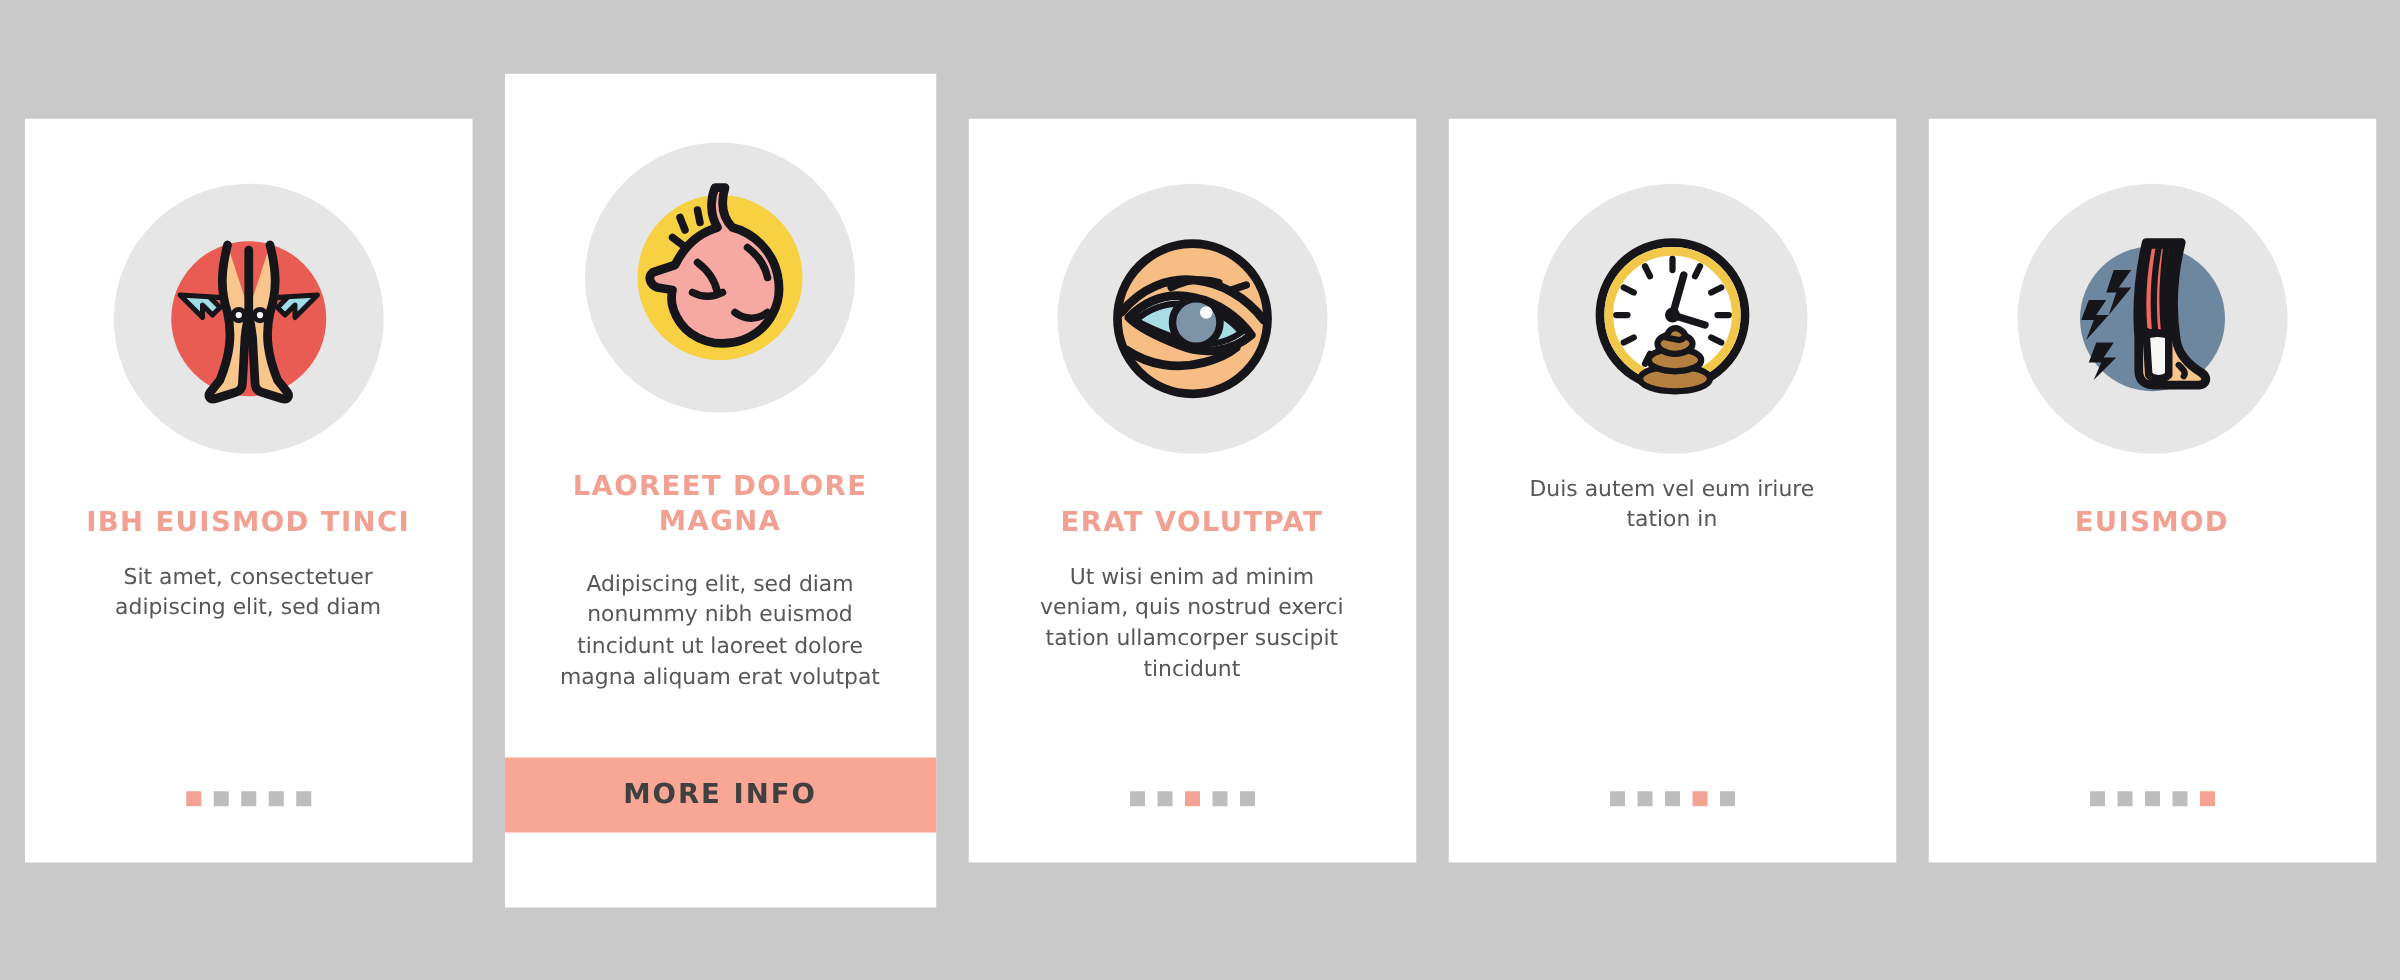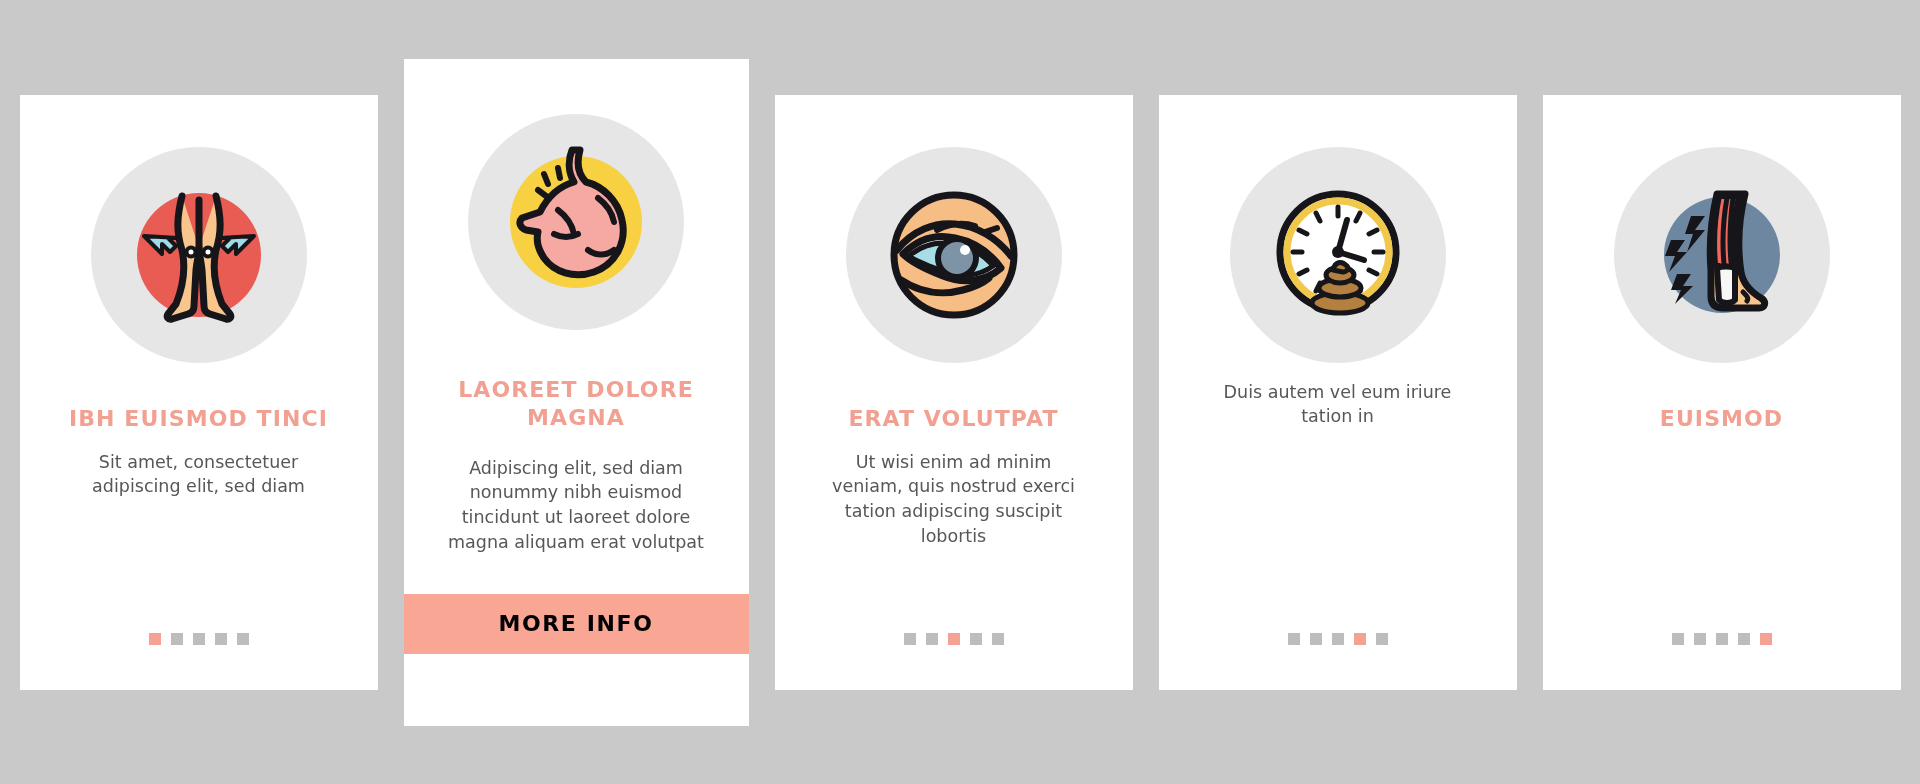--- a/index.html
+++ b/index.html
@@ -93,25 +93,25 @@
   .pager .dot {
     width: 12px;
     height: 12px;
     background: #bdbdbd;
   }
   .pager .dot.active { background: #f3a293; }
 
   
   .more-info {
     position: absolute;
-    bottom: 72px;
+    bottom: 60px;
     left: 0;
     width: 100%;
     background: #f9a695;
-    color: #000000;
+    color: #404040;
     border: none;
     font-family: inherit;
     font-size: 22px;
     font-weight: bold;
     letter-spacing: 1.6px;
     padding: 17px 0 18px;
     text-align: center;
     cursor: pointer;
   }
 </style>
@@ -181,21 +181,21 @@
         <path d="M24 74 C40 58 58 54 76 58 C96 62 112 74 122 88 C106 102 84 104 64 96 C46 89 32 82 24 74 Z" fill="#ffffff" stroke="#16151a" stroke-width="7" stroke-linejoin="round"></path>
         <path d="M30 76 C44 64 60 61 76 64 C93 68 106 76 114 86 C100 96 82 98 66 92 C50 86 38 82 30 76 Z" fill="#a9dde6" stroke="#16151a" stroke-width="5"></path>
         <circle cx="78" cy="78" r="19" fill="#7d93a6" stroke="#16151a" stroke-width="6"></circle>
         <circle cx="86" cy="70" r="5" fill="#ffffff"></circle>
         <path d="M22 100 C40 112 62 116 84 110 C96 107 104 103 110 98" fill="none" stroke="#16151a" stroke-width="7" stroke-linecap="round"></path>
         <path d="M58 50 C70 44 84 42 96 46" fill="none" stroke="#16151a" stroke-width="6" stroke-linecap="round"></path>
         <path d="M106 52 L118 48" fill="none" stroke="#16151a" stroke-width="6" stroke-linecap="round"></path>
       </svg>
     </div>
     <div class="card-title">ERAT VOLUTPAT</div>
-    <div class="card-body">Ut wisi enim ad minim veniam, quis nostrud exerci tation adipiscing suscipit lobortis</div>
+    <div class="card-body">Ut wisi enim ad minim veniam, quis nostrud exerci tation ullamcorper suscipit tincidunt</div>
     <div class="pager">
       <span class="dot"></span>
       <span class="dot"></span>
       <span class="dot active"></span>
       <span class="dot"></span>
       <span class="dot"></span>
     </div>
   </div>
 
   <div class="card">

